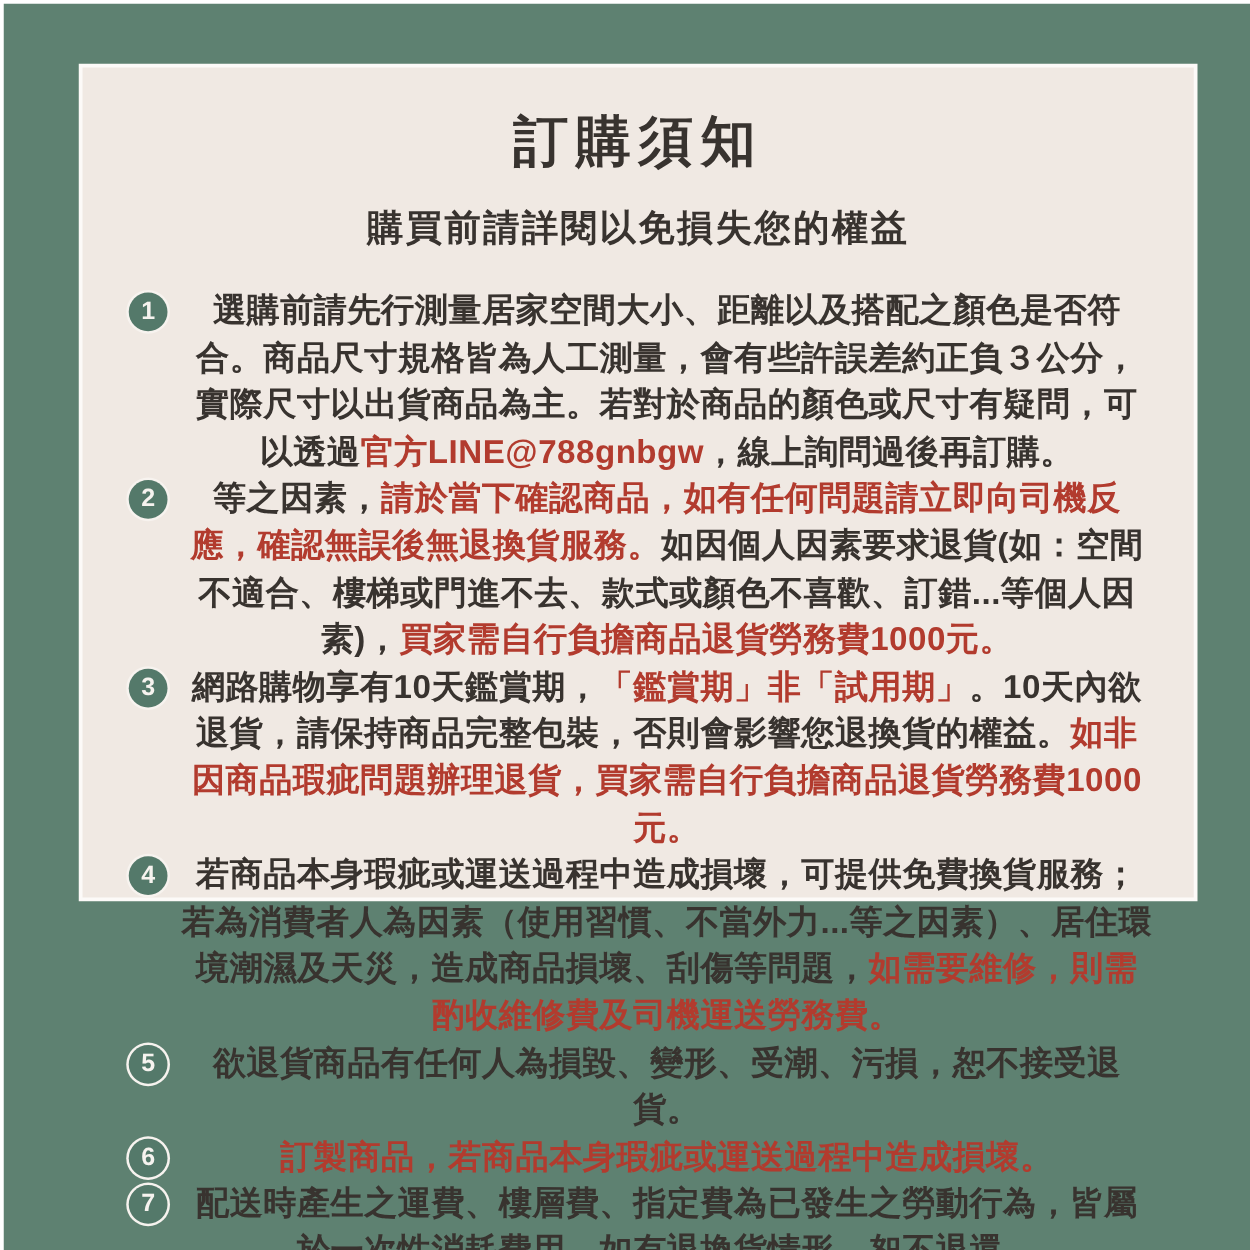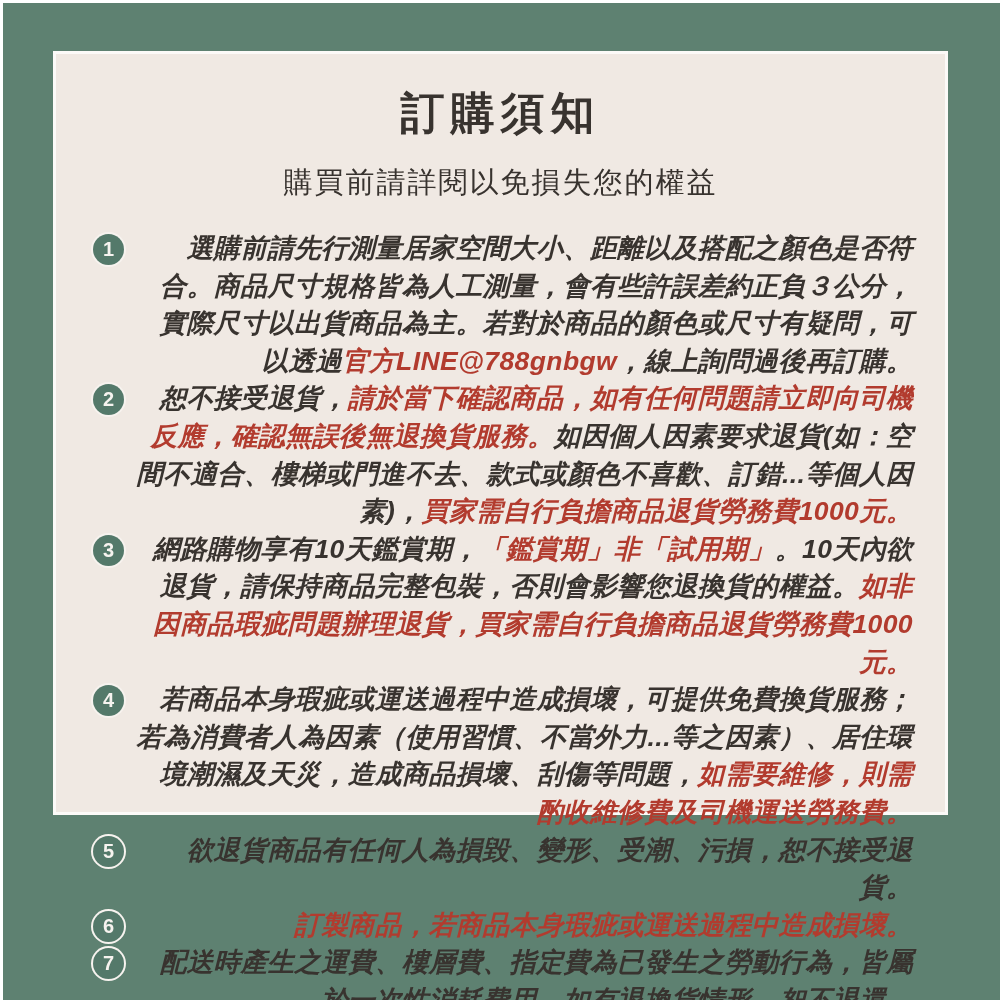--- a/index.html
+++ b/index.html
@@ -14,36 +14,36 @@
   body{
     width:1000px;height:1000px;overflow:hidden;position:relative;
     background:var(--outer-white);
     font-family:"Liberation Sans","DejaVu Sans",sans-serif;
   }
   .green-mat{
     position:absolute;left:3px;top:3px;right:0;bottom:0;
     background:var(--frame-green);
   }
   .panel{
-    position:absolute;left:56px;top:54px;width:889px;height:758px;
+    position:absolute;left:66px;top:54px;width:889px;height:664px;
     background:var(--panel-cream);
     box-shadow:0 0 0 3px #FCFAF8;
     box-sizing:border-box;
   }
   .title{
     margin:30px 0 0 0;
     text-align:center;
     font-size:44px;font-weight:800;
     letter-spacing:6px;
     color:var(--text-black);
   }
   .subtitle{
     margin:20px 0 0 0;
     text-align:center;
-    font-size:29px;font-weight:400;
+    font-size:29px;font-weight:700;
     letter-spacing:2px;
     color:var(--text-black);
   }
   .notice-list{
     margin:27px 32px 0 37px;
   }
   .item{
     display:flex;align-items:flex-start;
   }
   .badge{
@@ -57,41 +57,40 @@
     box-shadow:0 0 0 2px #F7F3EF;
   }
   .itext{
     flex:1 1 auto;
     margin:0;
     font-size:26.5px;
     line-height:37.6px;
     font-weight:700;
     letter-spacing:0.4px;
     color:var(--text-black);
-    text-align:right;
-    font-style:italic;
+    text-align:center;
   }
   .itext .red{color:var(--text-red);}
 </style>
 </head>
 <body>
 
 <div class="green-mat"></div>
 
 <div class="panel">
   <h1 class="title">訂購須知</h1>
   <h2 class="subtitle">購買前請詳閱以免損失您的權益</h2>
   <div class="notice-list" id="notice-list">
       <div class="item">
         <span class="badge">1</span>
         <p class="itext"><span>選購前請先行測量居家空間大小、距離以及搭配之顏色是否符合。商品尺寸規格皆為人工測量，會有些許誤差約正負３公分，實際尺寸以出貨商品為主。若對於商品的顏色或尺寸有疑問，可以透過</span><span class="red">官方LINE@788gnbgw</span><span>，線上詢問過後再訂購。</span></p>
       </div>
       <div class="item">
         <span class="badge">2</span>
-        <p class="itext"><span>恕不接受退貨，</span><span class="red">請於當下確認商品，如有任何問題請立即向司機反應，確認無誤後無退換貨服務。</span><span>如因個人因素要求退貨(如：空間不適合、樓梯或門進不去、款式或顏色不喜歡、訂錯...等個人因素)，</span><span class="red">買家需自行負擔商品退貨勞務費1000元。</span></p>
+        <p class="itext"><span>等之因素，</span><span class="red">請於當下確認商品，如有任何問題請立即向司機反應，確認無誤後無退換貨服務。</span><span>如因個人因素要求退貨(如：空間不適合、樓梯或門進不去、款式或顏色不喜歡、訂錯...等個人因素)，</span><span class="red">買家需自行負擔商品退貨勞務費1000元。</span></p>
       </div>
       <div class="item">
         <span class="badge">3</span>
         <p class="itext"><span>網路購物享有10天鑑賞期，</span><span class="red">「鑑賞期」非「試用期」</span><span>。10天內欲退貨，請保持商品完整包裝，否則會影響您退換貨的權益。</span><span class="red">如非因商品瑕疵問題辦理退貨，買家需自行負擔商品退貨勞務費1000元。</span></p>
       </div>
       <div class="item">
         <span class="badge">4</span>
         <p class="itext"><span>若商品本身瑕疵或運送過程中造成損壞，可提供免費換貨服務；若為消費者人為因素（使用習慣、不當外力...等之因素）、居住環境潮濕及天災，造成商品損壞、刮傷等問題，</span><span class="red">如需要維修，則需酌收維修費及司機運送勞務費。</span></p>
       </div>
       <div class="item">

